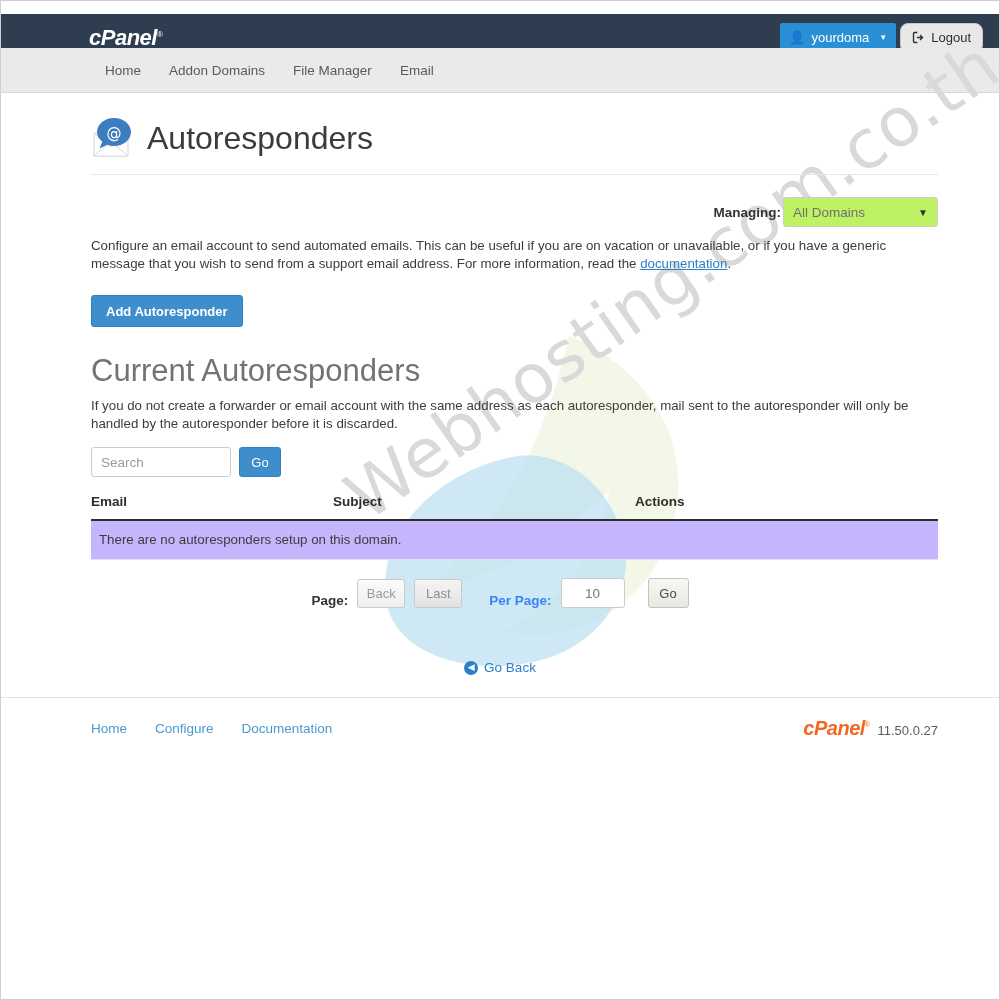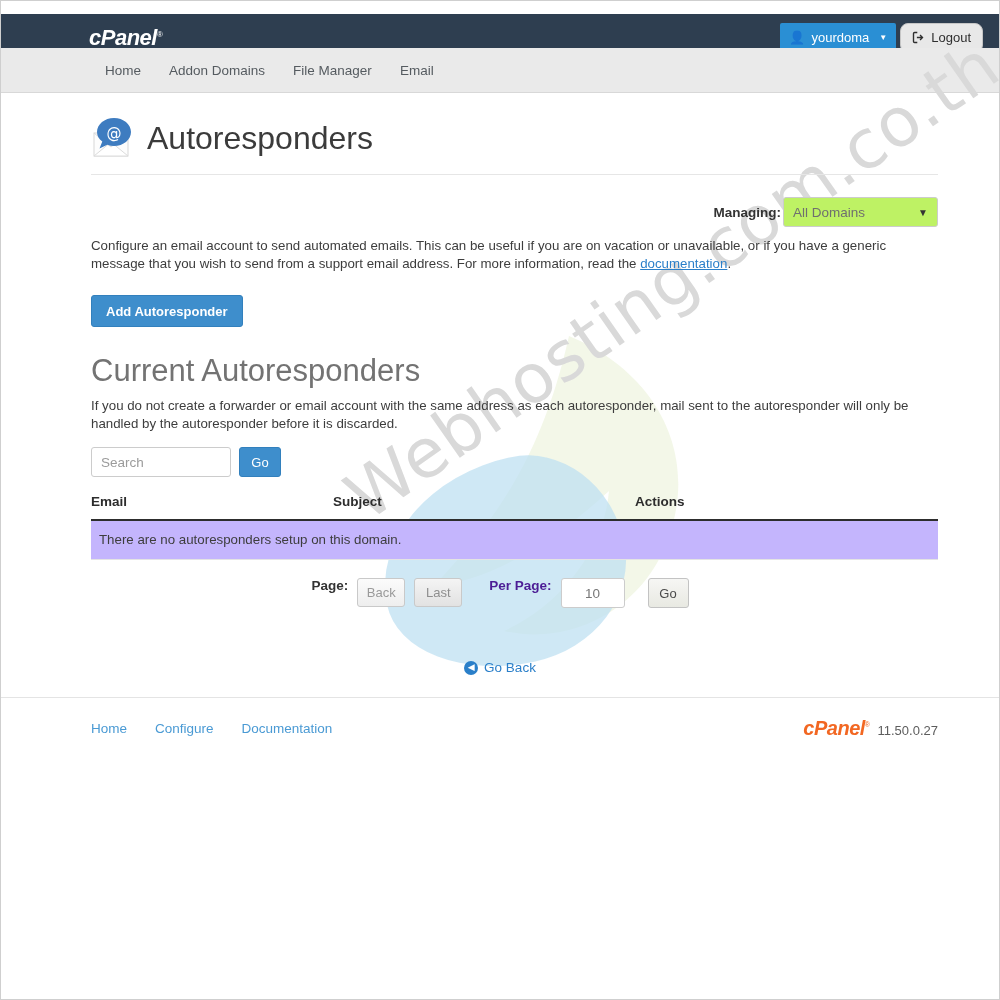--- a/index.html
+++ b/index.html
@@ -227,36 +227,36 @@
   .col-actions { flex: 1; }
   .tbl-empty {
     background: #c4b5fd;
     border-bottom: 1px solid #e4e4e4;
     font-size: 13.3px; color: #3d3d3d;
     padding: 11px 8px 12px 8px;
   }
 
   .pager {
     margin: 18px 0 0 0;
-    display: flex; align-items: flex-start; justify-content: center;
+    display: flex; align-items: flex-end; justify-content: center;
     gap: 9px;
     position: relative;
   }
   .pager-label { font-size: 13.5px; font-weight: bold; color: #333; }
   .pg-btn {
     min-width: 48px; height: 29px;
     border: 1px solid #c9c9c9; border-radius: 3px;
     background: linear-gradient(#fbfbfb, #eeeeee);
     color: #9a9a9a;
     font-size: 13px;
     display: flex; align-items: center; justify-content: center;
     cursor: default;
   }
   .pg-btn.last { background: linear-gradient(#f4f4f4, #e2e2e2); color: #8e8e8e; }
-  .perpage-label { margin-left: 18px; font-size: 13.5px; font-weight: bold; color: #4c1d95; }
+  .perpage-label { margin-left: 18px; font-size: 13.5px; font-weight: bold; color: #3b82f6; }
   .perpage-input {
     width: 64px; height: 30px;
     border: 1px solid #ccc; border-radius: 3px;
     text-align: center;
     font-size: 13.5px; color: #777;
     font-family: "Liberation Sans", sans-serif;
     background: #fff; outline: none;
   }
   .pg-go {
     margin-left: 14px;

